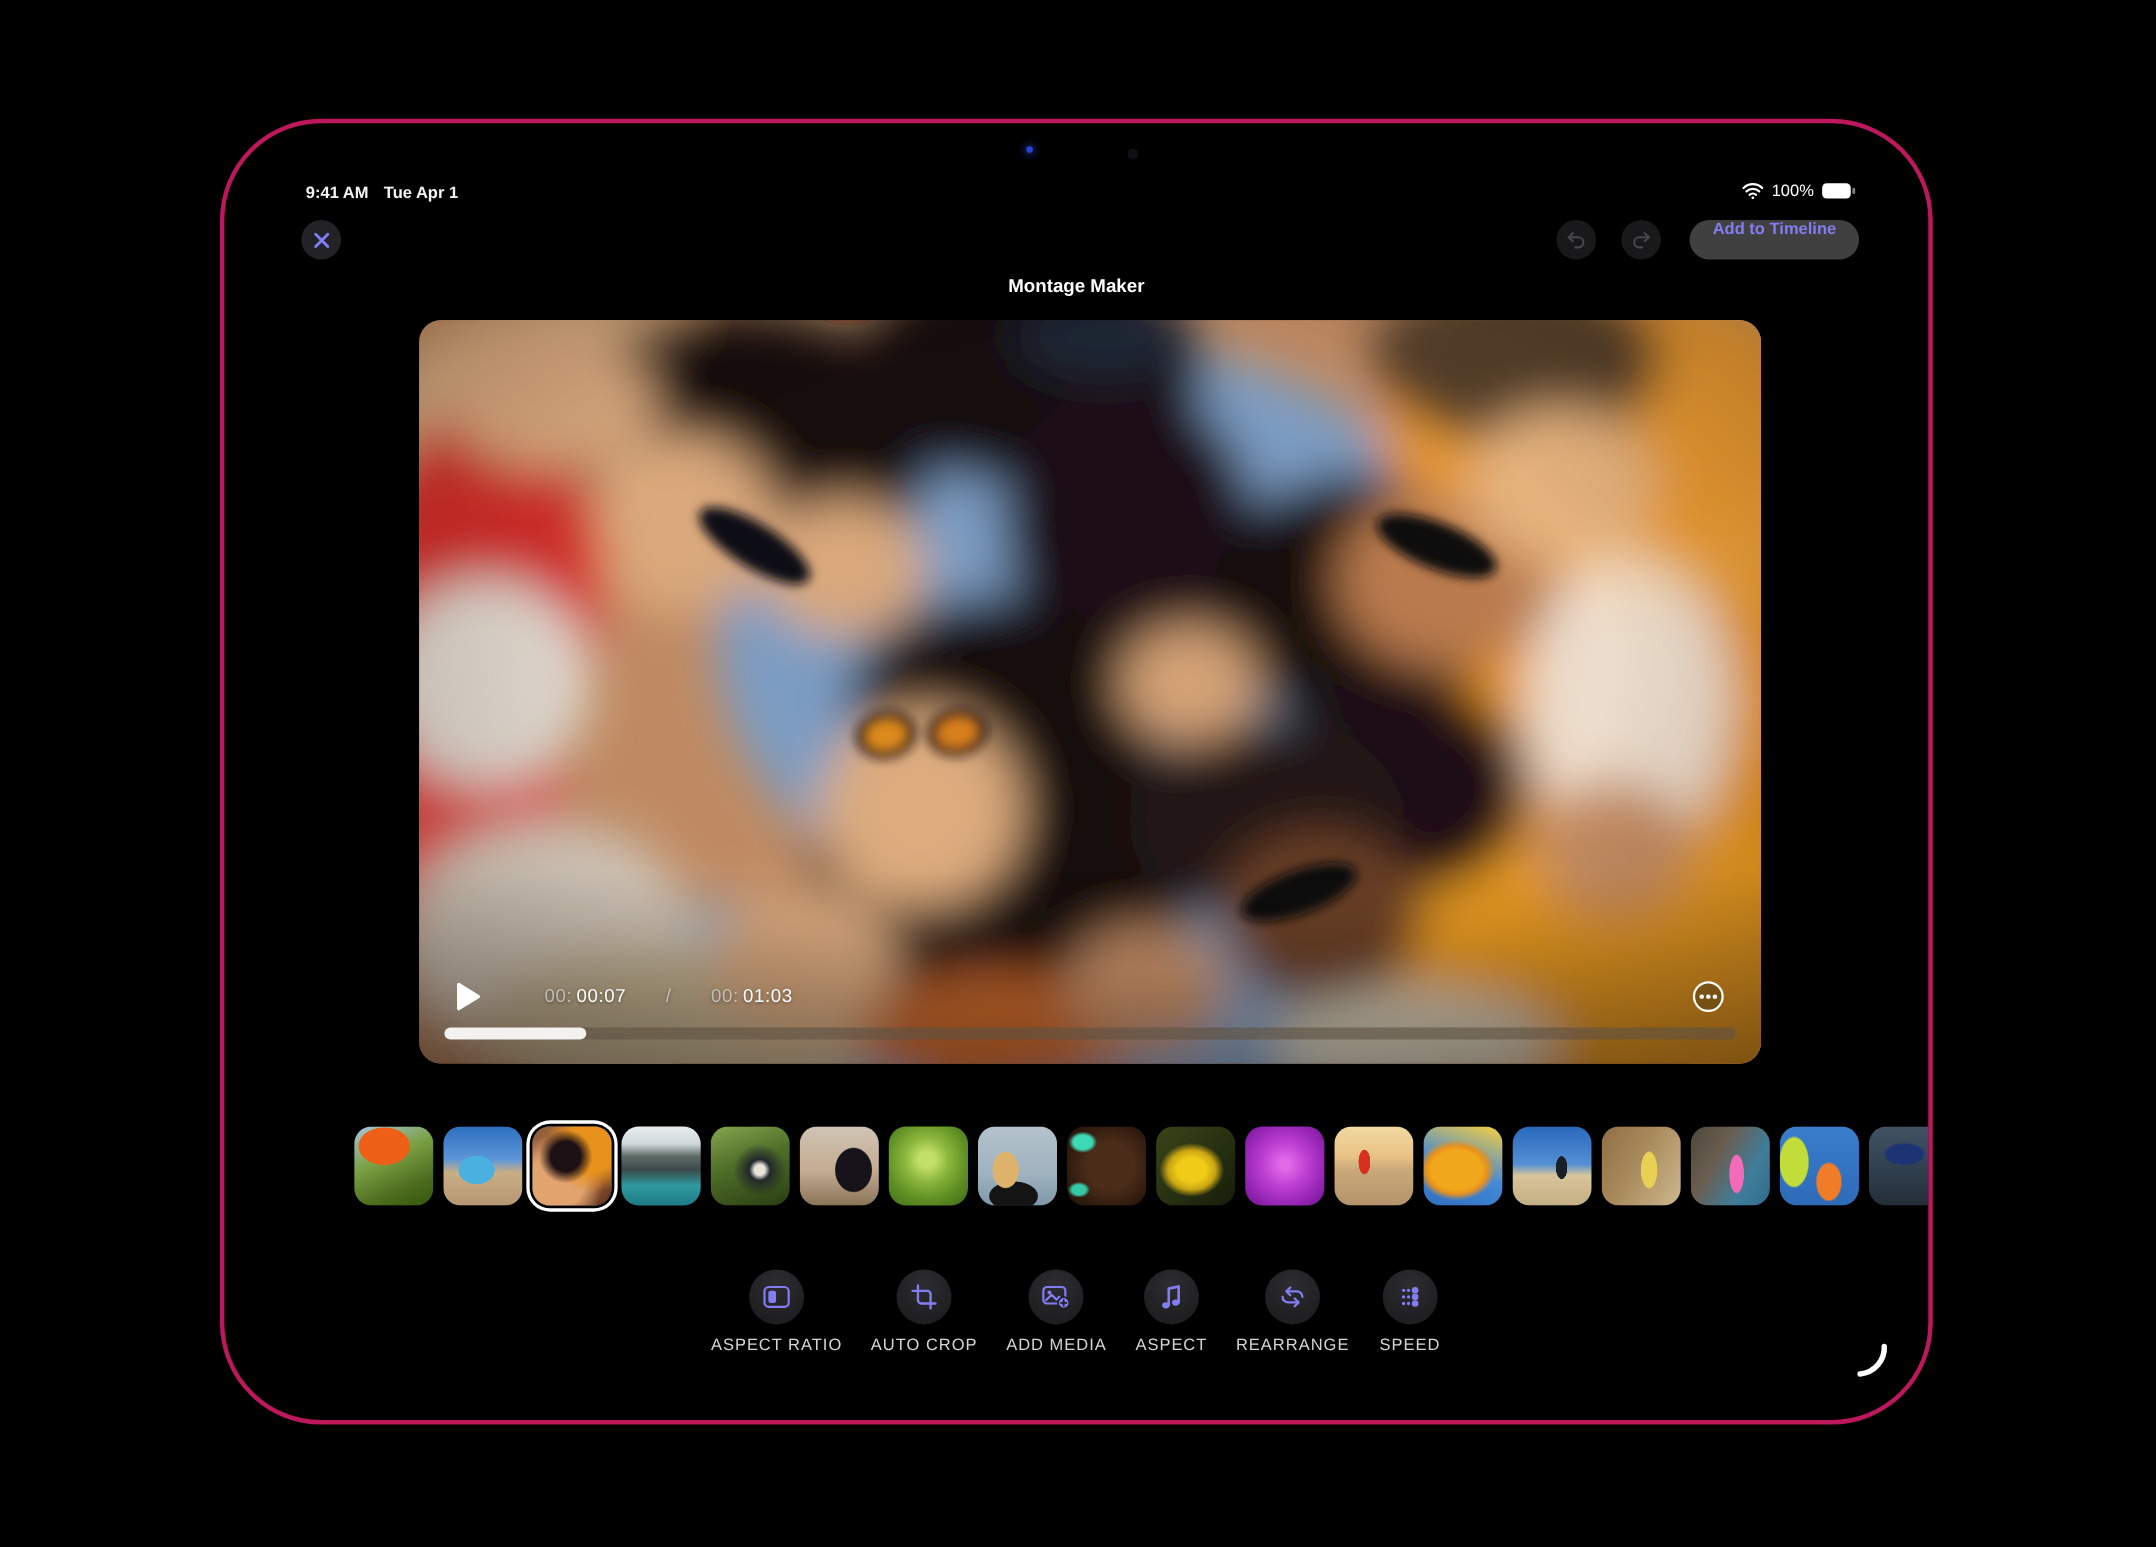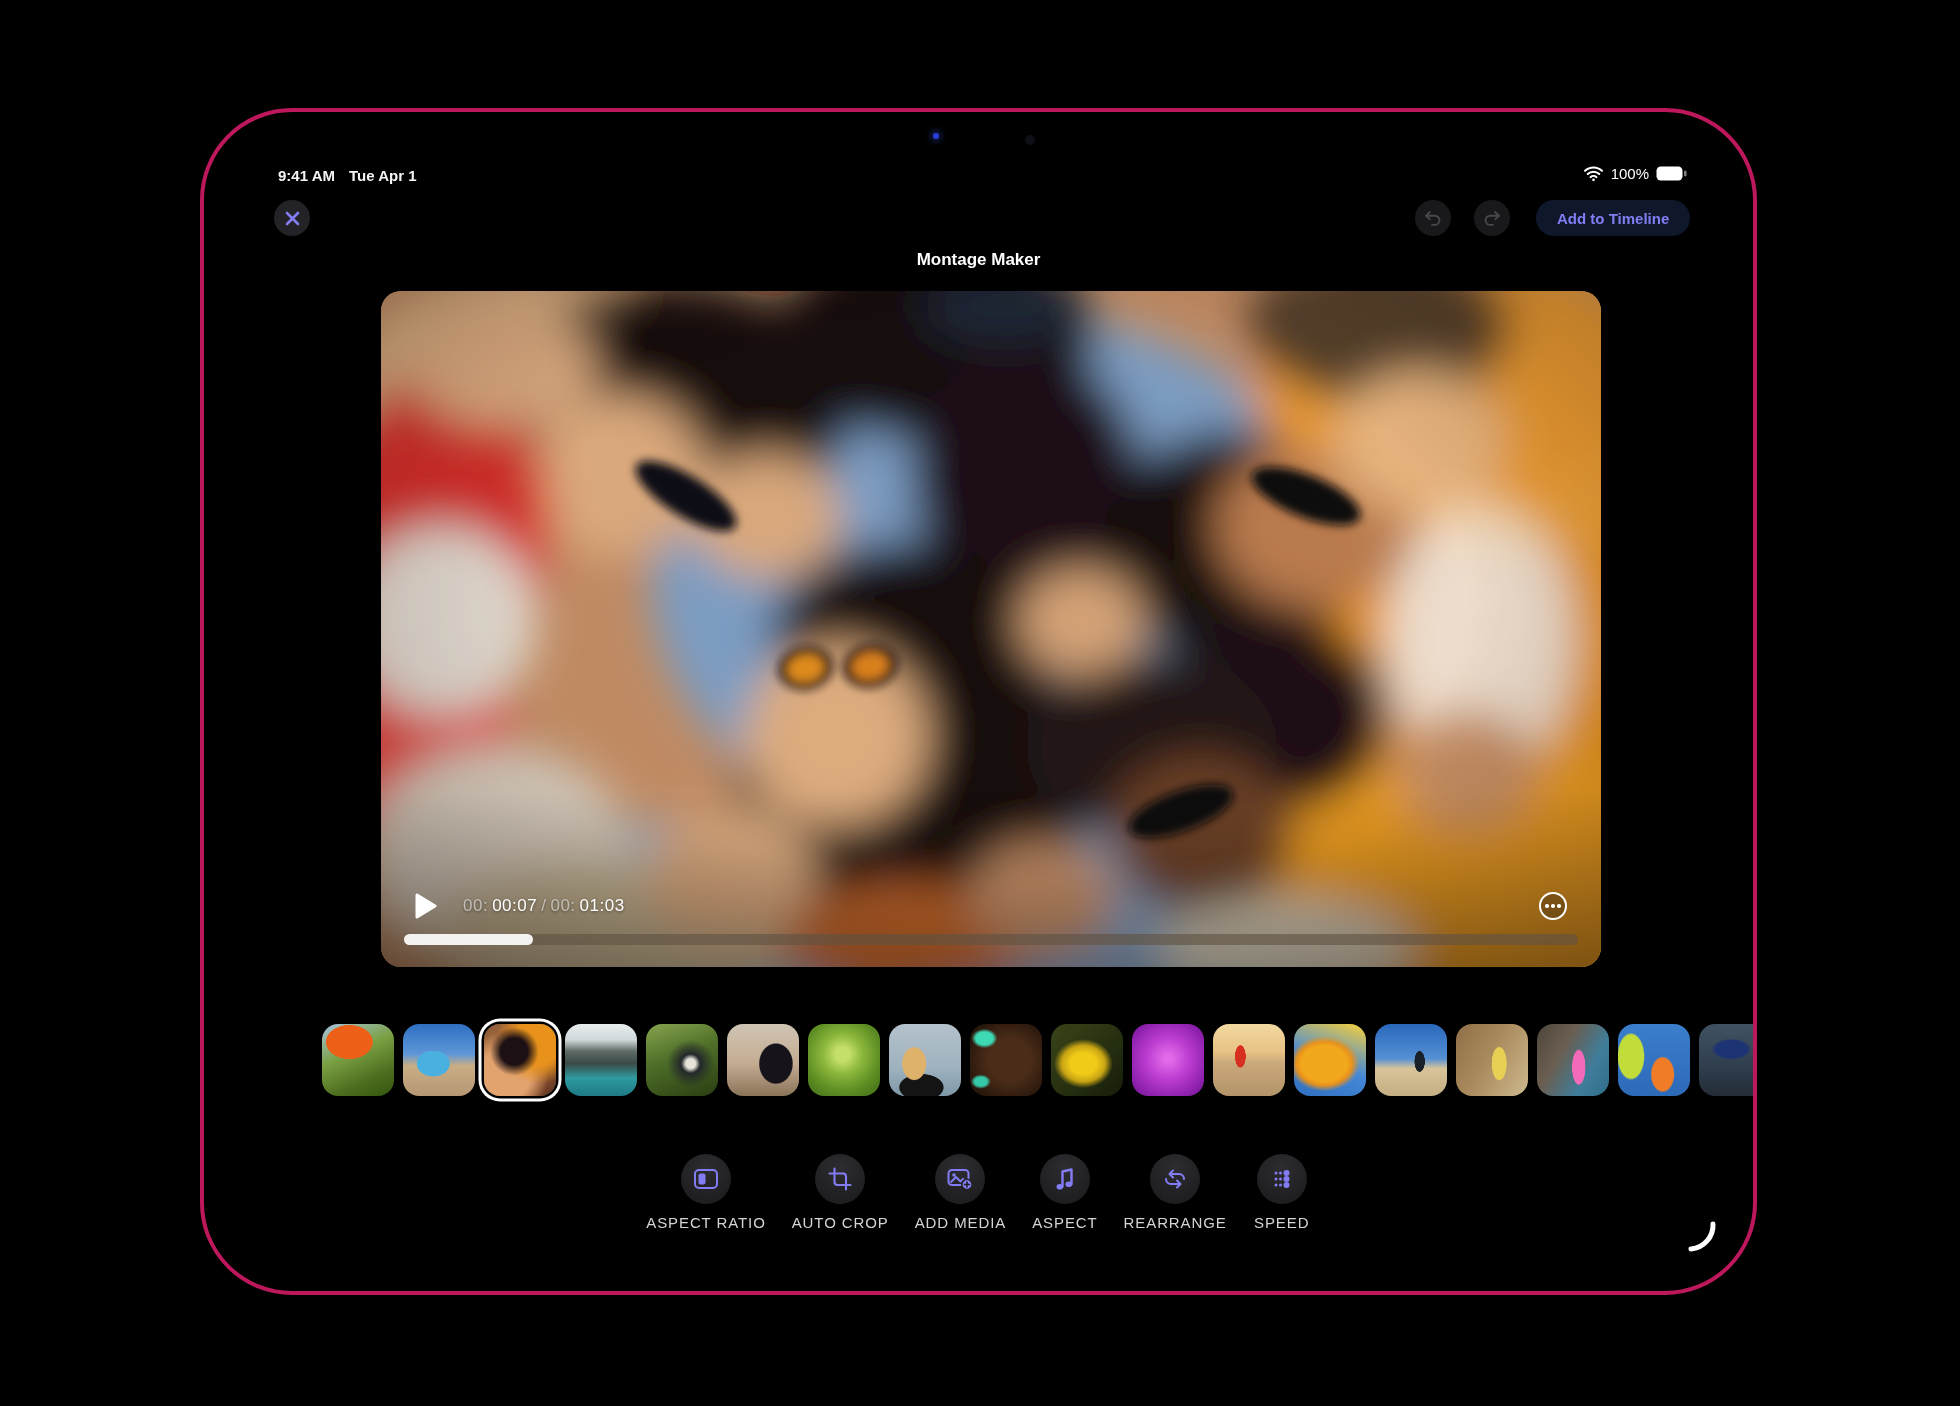--- a/index.html
+++ b/index.html
@@ -21,33 +21,33 @@
                 font-size:15px;font-weight:400;color:#fff;}
   .wifi svg,.batt svg{display:block;}
 
   
   .btn-circle{width:36px;height:36px;border-radius:50%;background:#202023;
               display:flex;align-items:center;justify-content:center;}
   .close-btn{left:70px;top:88px;background:#232327;}
   .undo-btn{left:1211px;top:88px;background:#19191b;}
   .redo-btn{left:1270px;top:88px;background:#19191b;}
   .page-title{left:0;right:0;top:97px;text-align:center;font-size:17px;font-weight:600;color:#fff;margin-top:41px;}
-  .add-btn{left:1332px;top:88px;height:36px;padding:0 21px;border-radius:18px;background:#0f172a;
-           display:flex;align-items:center;font-size:15px;font-weight:700;color:var(--accent,#837df4);}
+  .add-btn{left:1332px;top:88px;height:36px;padding:0 21px;border-radius:18px;background:#404040;
+           display:flex;font-size:15px;font-weight:700;color:var(--accent,#837df4);}
 
   
   .video{left:177px;top:179px;width:1220px;height:676px;border-radius:20px;overflow:hidden;background:#3a2418;}
   .video svg.photo{position:absolute;inset:0;width:100%;height:100%;}
   .vignette{position:absolute;inset:0;
             background:radial-gradient(ellipse at 50% 45%, rgba(0,0,0,0) 55%, rgba(18,8,4,.28) 100%),
                        linear-gradient(to top, rgba(0,0,0,.30), rgba(0,0,0,0) 26%);}
   .play-btn{left:34px;top:601px;width:28px;height:28px;display:flex;align-items:center;}
   .timecode{left:82px;top:605px;font-size:17px;font-weight:500;letter-spacing:.5px;display:flex;gap:4px;
             text-shadow:0 1px 3px rgba(0,0,0,.45);}
-  .tc-dim{color:rgba(255,255,255,.55);}
+  .tc-dim{color:rgba(255,255,255,.55);margin-left:32px;}
   .tc-bright{color:#fff;}
   .more-btn{left:1158px;top:601px;width:28px;height:28px;border:2px solid #fff;border-radius:50%;
             background:rgba(25,20,15,.28);display:flex;align-items:center;justify-content:center;gap:2.5px;box-sizing:border-box;}
   .more-btn i{width:3.5px;height:3.5px;border-radius:50%;background:#fff;}
   .progress{left:23px;top:643px;width:1174px;height:11px;border-radius:6px;background:rgba(96,82,66,.62);}
   .progress-fill{height:100%;border-radius:6px;background:#f3f2f0;width:11%;}
 
   
   .thumbs{left:118px;top:912px;display:flex;gap:9px;}
   .thumb{width:72px;height:72px;border-radius:16px;flex:none;background:#333;}

